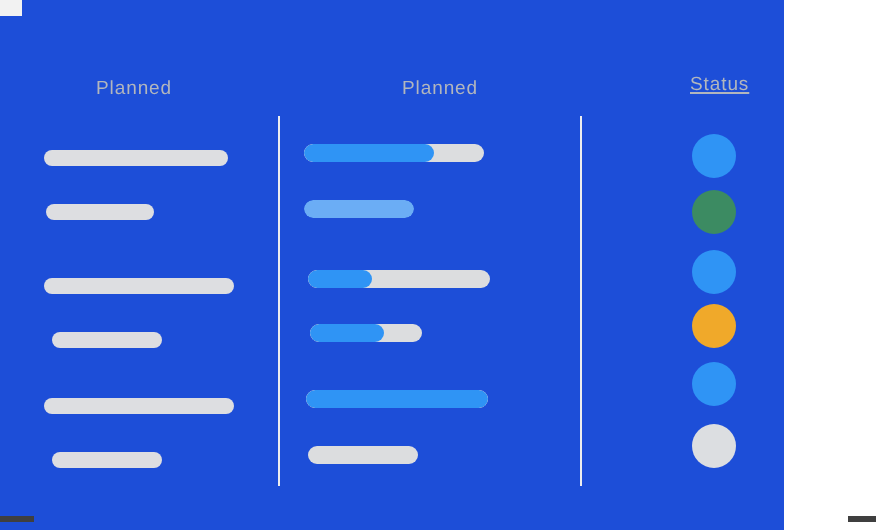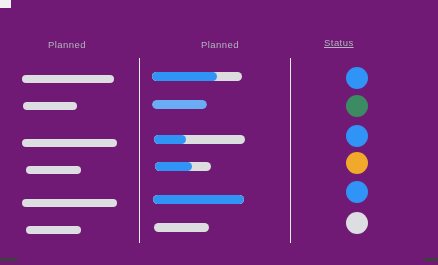--- a/index.html
+++ b/index.html
@@ -9,23 +9,23 @@
   }
   body {
     width: 438px;
     height: 265px;
     overflow: hidden;
     font-family: "Liberation Sans", sans-serif;
   }
 
   #stage {
     position: relative;
-    width: 438px;
+    width: 392px;
     height: 265px;
-    background: #701a75;
+    background: #1d4ed8;
   }
 
   
   .crop-mark {
     position: absolute;
     background: #4a4a4a;
   }
   .crop-tl { left: 0px;   top: 0px;   width: 11px; height: 8px; background: #f2f2f2; }
   .crop-bl { left: 0px;   top: 258px; width: 17px; height: 3px; background: #3f3f3f; }
   .crop-br { left: 424px; top: 258px; width: 14px; height: 3px; background: #3f3f3f; }
@@ -34,21 +34,21 @@
   .col-header {
     position: absolute;
     font-size: 9.5px;
     letter-spacing: 0.45px;
     color: #b2b6bd;
     font-weight: 400;
     white-space: nowrap;
   }
   .hdr-planned { left: 48px;  top: 39px; }
   .hdr-actual  { left: 201px; top: 39px; }
-  .hdr-status  { left: 324px; top: 37px; text-decoration: underline; }
+  .hdr-status  { left: 345px; top: 37px; text-decoration: underline; }
 
   
   .divider {
     position: absolute;
     top: 58px;
     width: 1px;
     height: 185px;
     background: #ededee;
   }
   .divider-1 { left: 139px; }

